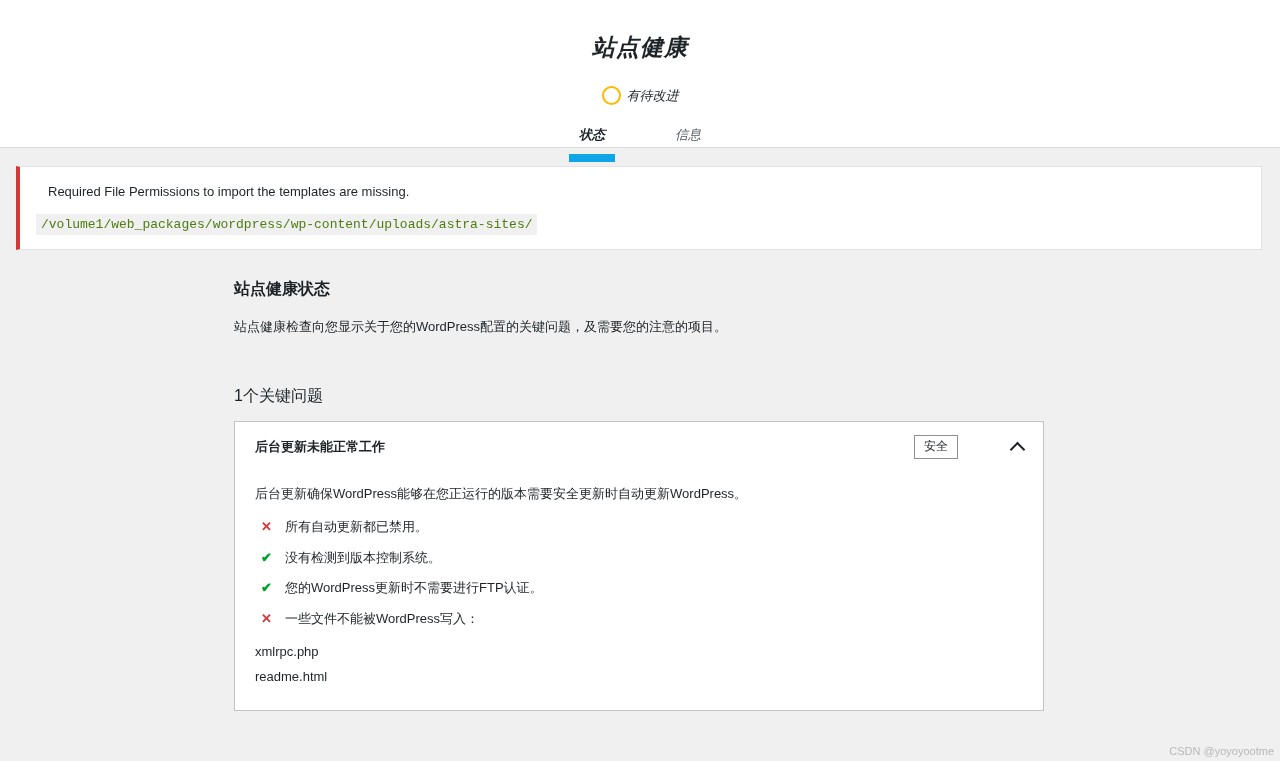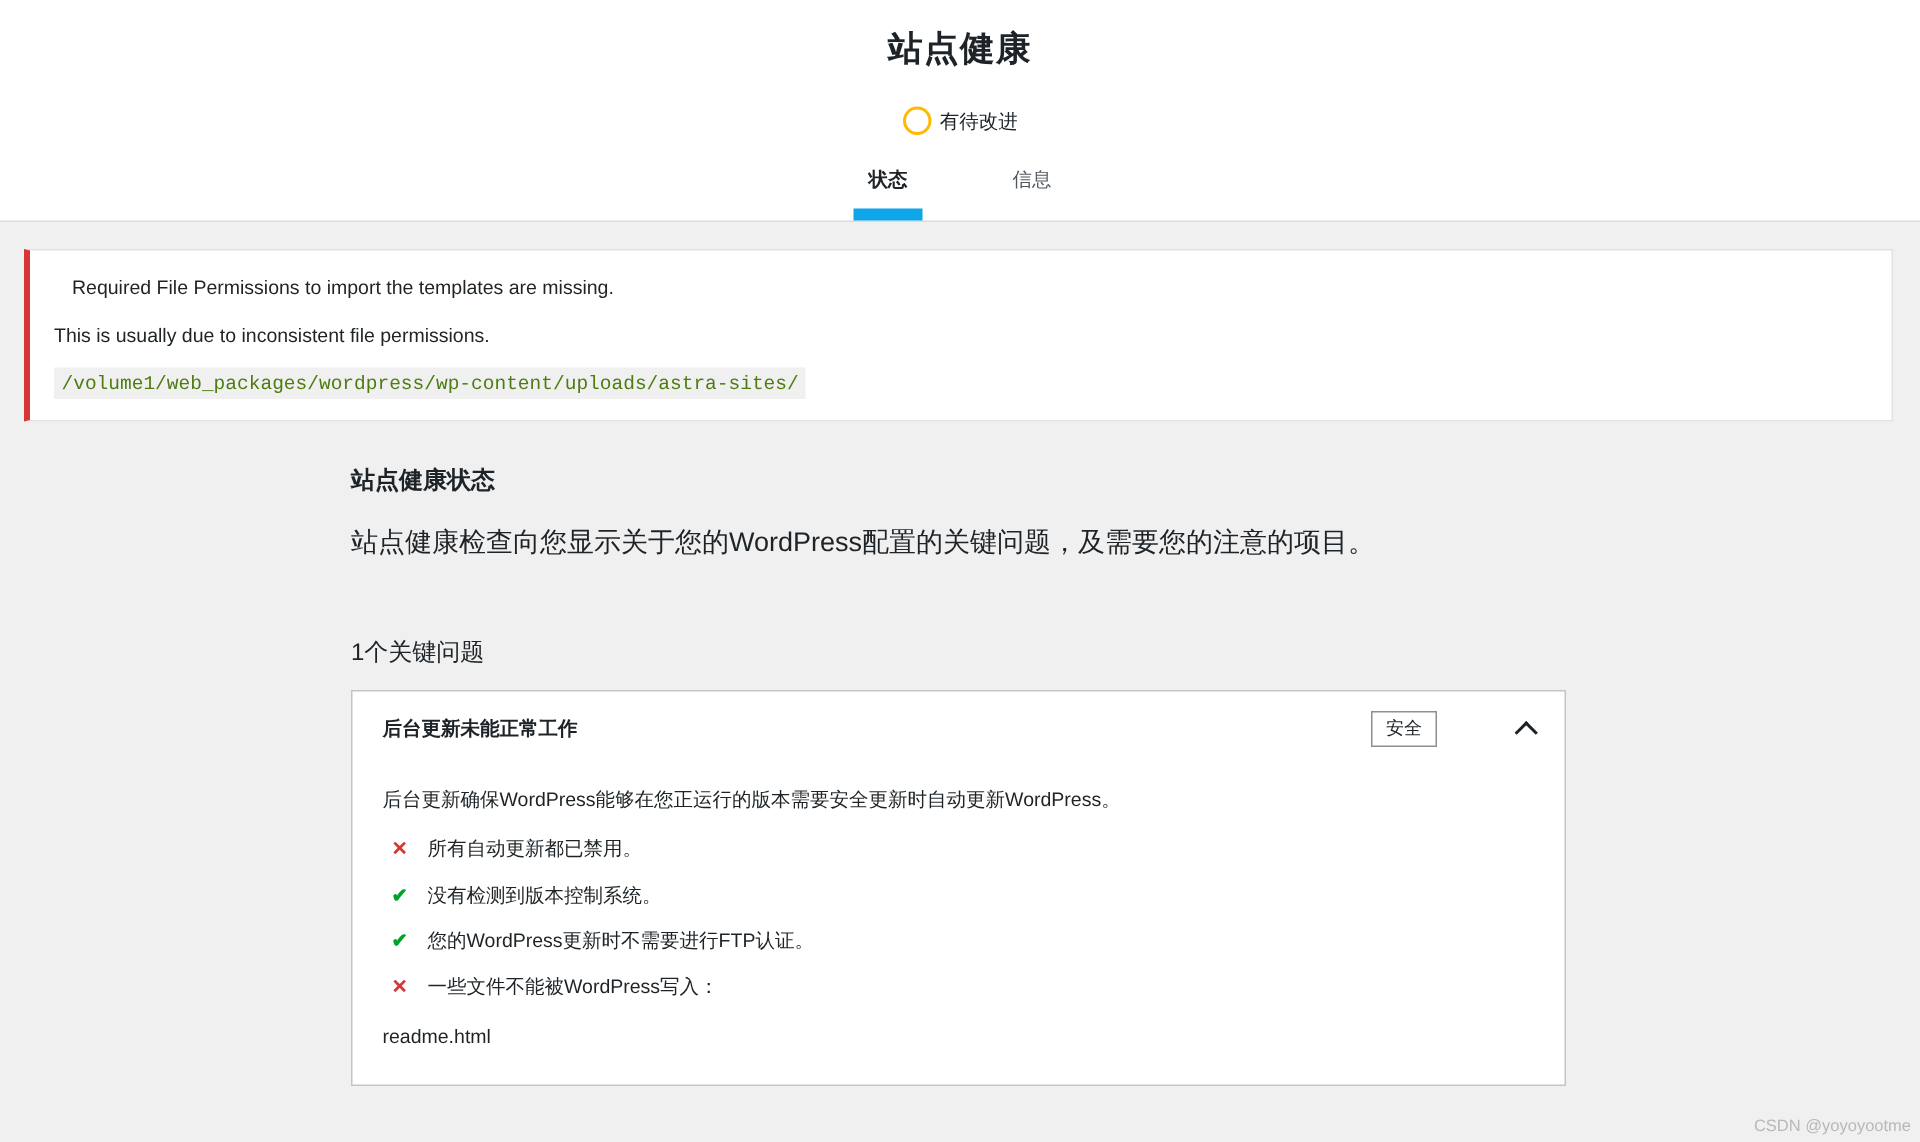--- a/index.html
+++ b/index.html
@@ -13,23 +13,24 @@
     font-family: "Liberation Sans", sans-serif;
     color: #1d2327;
     overflow: hidden;
     position: relative;
   }
 
   
   .header {
     background: #ffffff;
     border-bottom: 1px solid #dcdcde;
-    padding: 0;
+    padding: 15px;
     height: 148px;
     box-sizing: border-box;
+    font-style: italic;
   }
   .page-title {
     text-align: center;
     font-size: 23px;
     font-weight: bold;
     color: #1d2327;
     margin: 0;
     padding-top: 17px;
     letter-spacing: 1px;
   }
@@ -106,21 +107,21 @@
   .inner {
     padding: 0 0 0 234px;
   }
   .section-title {
     font-size: 16px;
     font-weight: bold;
     margin: 29px 0 0 0;
     color: #1d2327;
   }
   .section-desc {
-    font-size: 18px;
+    font-size: 13px;
     color: #1d2327;
     margin: 17px 0 0 0;
     line-height: 1.5;
   }
   .issues-heading {
     font-size: 16px;
     font-weight: normal;
     margin: 50px 0 0 0;
     color: #1d2327;
   }
@@ -235,21 +236,20 @@
   <div class="tabs">
     <div class="tab active">状态</div>
     <div class="tab">信息</div>
   </div>
 </div>
 
 <div class="content">
 
   <div class="notice">
     <p>Required File Permissions to import the templates are missing.</p>
-    <p>This is usually due to inconsistent file permissions.</p>
     <code>/volume1/web_packages/wordpress/wp-content/uploads/astra-sites/</code>
   </div>
 
   <div class="inner">
     <h2 class="section-title">站点健康状态</h2>
     <p class="section-desc">站点健康检查向您显示关于您的WordPress配置的关键问题，及需要您的注意的项目。</p>
     <h3 class="issues-heading">1个关键问题</h3>
 
     <div class="panel">
       <div class="panel-head">
@@ -271,20 +271,21 @@
           <li>
             <span class="mark pass">✔</span>
             <span>您的WordPress更新时不需要进行FTP认证。</span>
           </li>
           <li>
             <span class="mark fail">✕</span>
             <span>一些文件不能被WordPress写入：</span>
           </li>
         </ul>
         <ul class="file-list">
+          <li>xmlrpc.php</li>
           <li>readme.html</li>
 
         </ul>
       </div>
     </div>
   </div>
 </div>
 
 <div class="watermark">CSDN @yoyoyootme</div>
 

